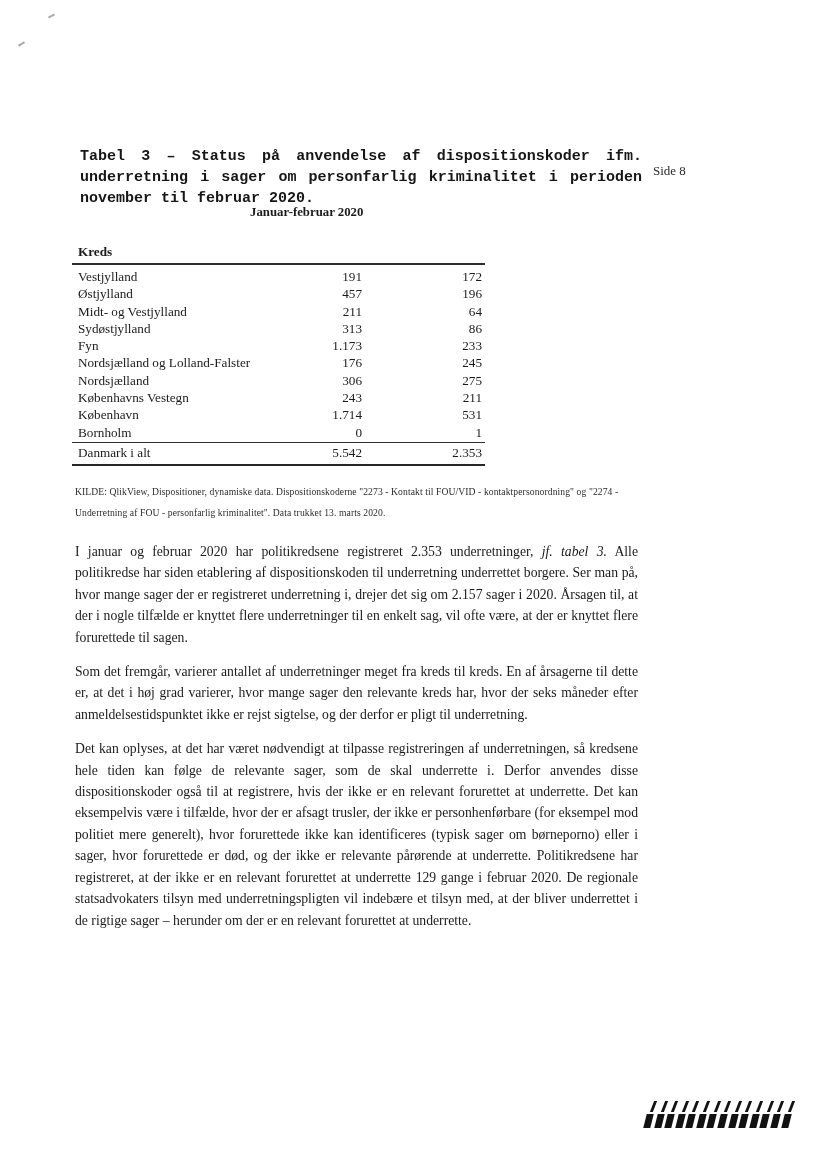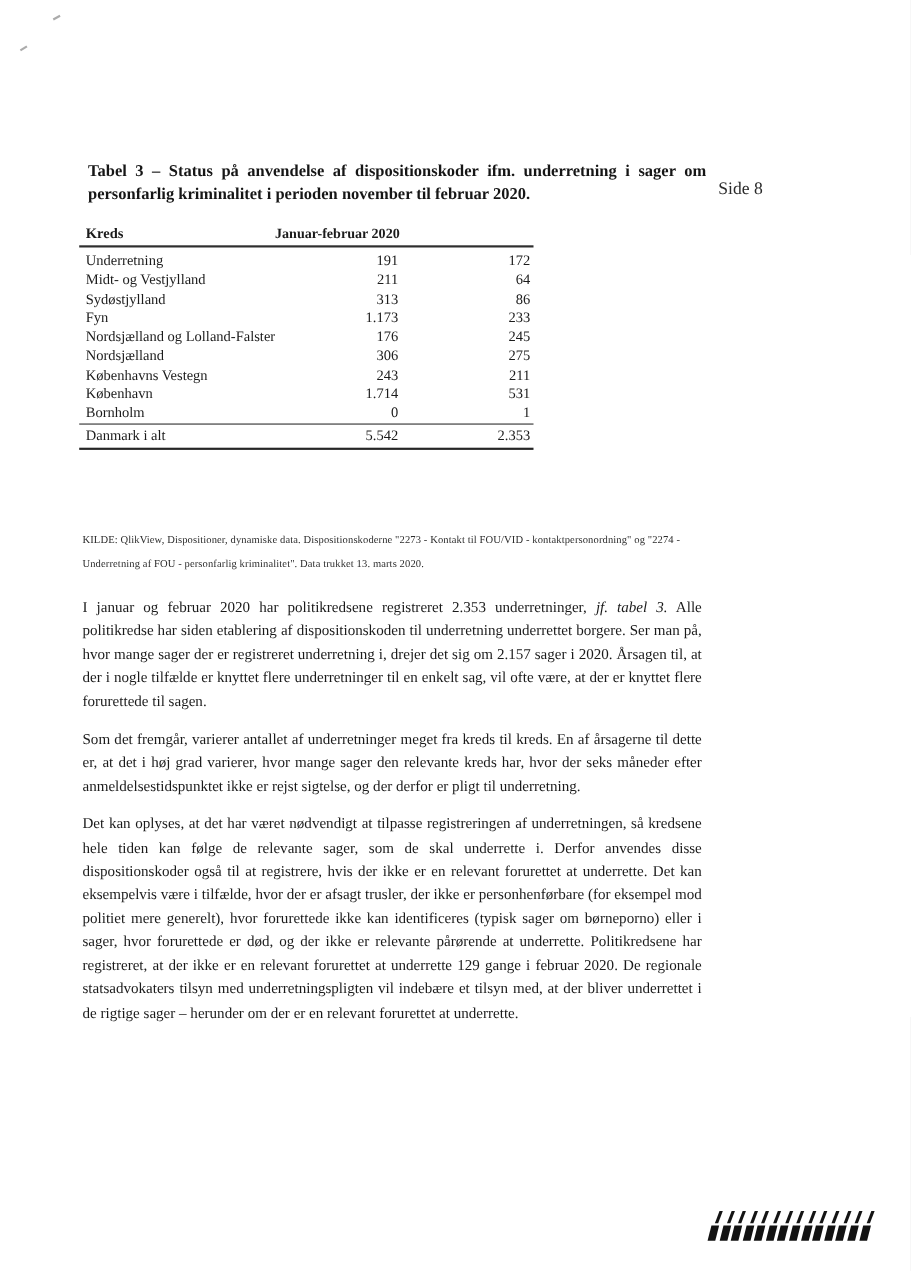--- a/index.html
+++ b/index.html
@@ -8,36 +8,37 @@
     background:#ffffff; overflow:hidden;
     font-family:"Liberation Serif", serif; color:#1b1b1b;
   }
 
   
   .artifact { position:absolute; background:transparent; }
   .artifact i { display:block; border-top:2px solid #8f8f8f; width:7px; }
   #artifact-1 { left:48px; top:15px; transform:rotate(-28deg); opacity:.75; }
   #artifact-2 { left:18px; top:43px; transform:rotate(-32deg); opacity:.75; }
 
-  .side-label { position:absolute; left:653px; top:163px; font-size:16px; color:#2a2a2a; }
+  .side-label { position:absolute; left:653px; top:163px; font-size:13px; color:#2a2a2a; }
 
   .doc-title {
     position:absolute; left:80px; top:146px; width:562px;
     font-size:15px; font-weight:700; line-height:21px; text-align:justify;
     color:#161616;
+    font-family:Liberation Mono, monospace;
   }
 
   
   .tbl { position:absolute; left:72px; top:203px; width:413px; font-size:13.2px; }
   .thead {
     display:grid; grid-template-columns:178px 112px 123px;
     padding-bottom:2px; border-bottom:2px solid #2e2e2e;
     font-weight:700; font-size:12.8px; line-height:18px;
   }
-  .th-kreds { align-self:end; padding-left:6px; font-size:13.2px; }
+  .th-kreds { align-self:end; padding-left:6px; font-size:13.2px;margin-top:40px; }
   .th-col1 { text-align:center; white-space:nowrap; }
   .th-col1 span { display:block; }
   .th-col2 { text-align:left; align-self:start; white-space:nowrap; padding-right:2px;font-family:Liberation Serif, serif; }
 
   .tbody { padding-top:3px; }
   .trow { display:grid; grid-template-columns:178px 112px 123px; line-height:17.3px; }
   .c-name { padding-left:6px; white-space:nowrap; }
   .c-v1, .c-v2 { text-align:right; }
   .c-v2 { padding-right:3px; }
 
@@ -93,23 +94,28 @@
   <div class="doc-title">Tabel 3 – Status på anvendelse af dispositionskoder ifm. underretning i sager om personfarlig kriminalitet i perioden november til februar 2020.</div>
 
   <div class="tbl">
     <div class="thead">
       <div class="th-kreds">Kreds</div>
       <div class="th-col2">Januar-februar 2020</div>
     </div>
 
     <div class="tbody" id="tbody">
         <div class="trow">
-          <span class="c-name">Underretning</span>
+          <span class="c-name">Vestjylland</span>
           <span class="c-v1">191</span>
           <span class="c-v2">172</span>
+        </div>
+        <div class="trow">
+          <span class="c-name">Østjylland</span>
+          <span class="c-v1">457</span>
+          <span class="c-v2">196</span>
         </div>
         <div class="trow">
           <span class="c-name">Midt- og Vestjylland</span>
           <span class="c-v1">211</span>
           <span class="c-v2">64</span>
         </div>
         <div class="trow">
           <span class="c-name">Sydøstjylland</span>
           <span class="c-v1">313</span>
           <span class="c-v2">86</span>

